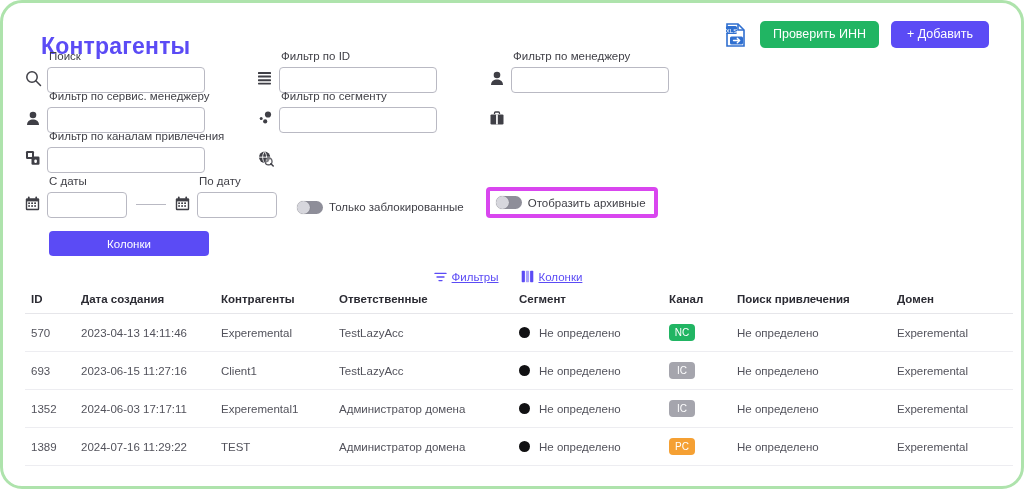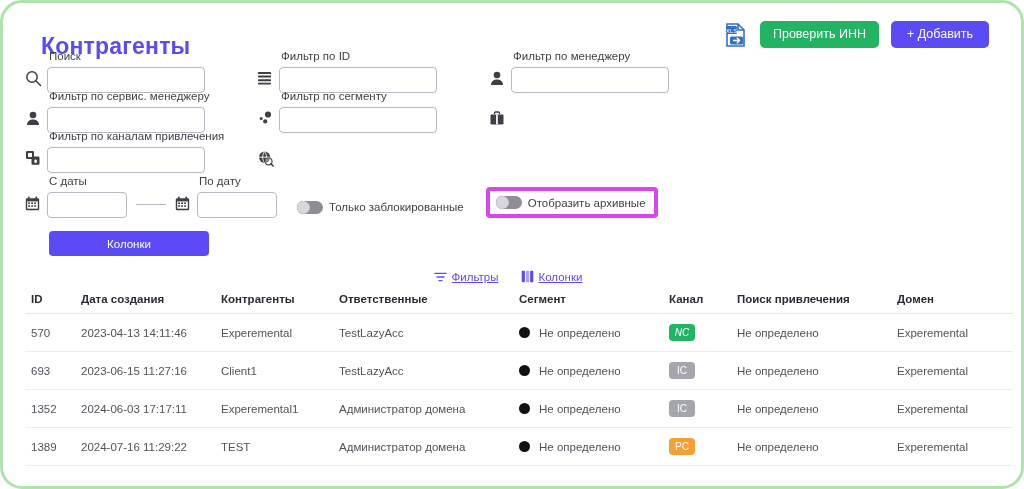--- a/index.html
+++ b/index.html
@@ -475,21 +475,21 @@
         <td class="c-date">2023-04-13 14:11:46</td>
         <td class="c-name">Experemental</td>
         <td class="c-resp">TestLazyAcc</td>
         <td class="c-seg">
           <span class="seg-cell">
                 <span class="seg-dot"></span>
                 <span>Не определено</span>
               </span>
         </td>
         <td class="c-status">
-          <span class="badge" style="background: rgb(33, 181, 99); font-style: italic;">NC</span>
+          <span class="badge" style="background: rgb(33, 181, 99);">NC</span>
         </td>
         <td class="c-chan">Не определено</td>
         <td class="c-dom">Experemental</td>
       </tr>
       <tr>
         <td class="c-id">693</td>
         <td class="c-date">2023-06-15 11:27:16</td>
         <td class="c-name">Client1</td>
         <td class="c-resp">TestLazyAcc</td>
         <td class="c-seg">

